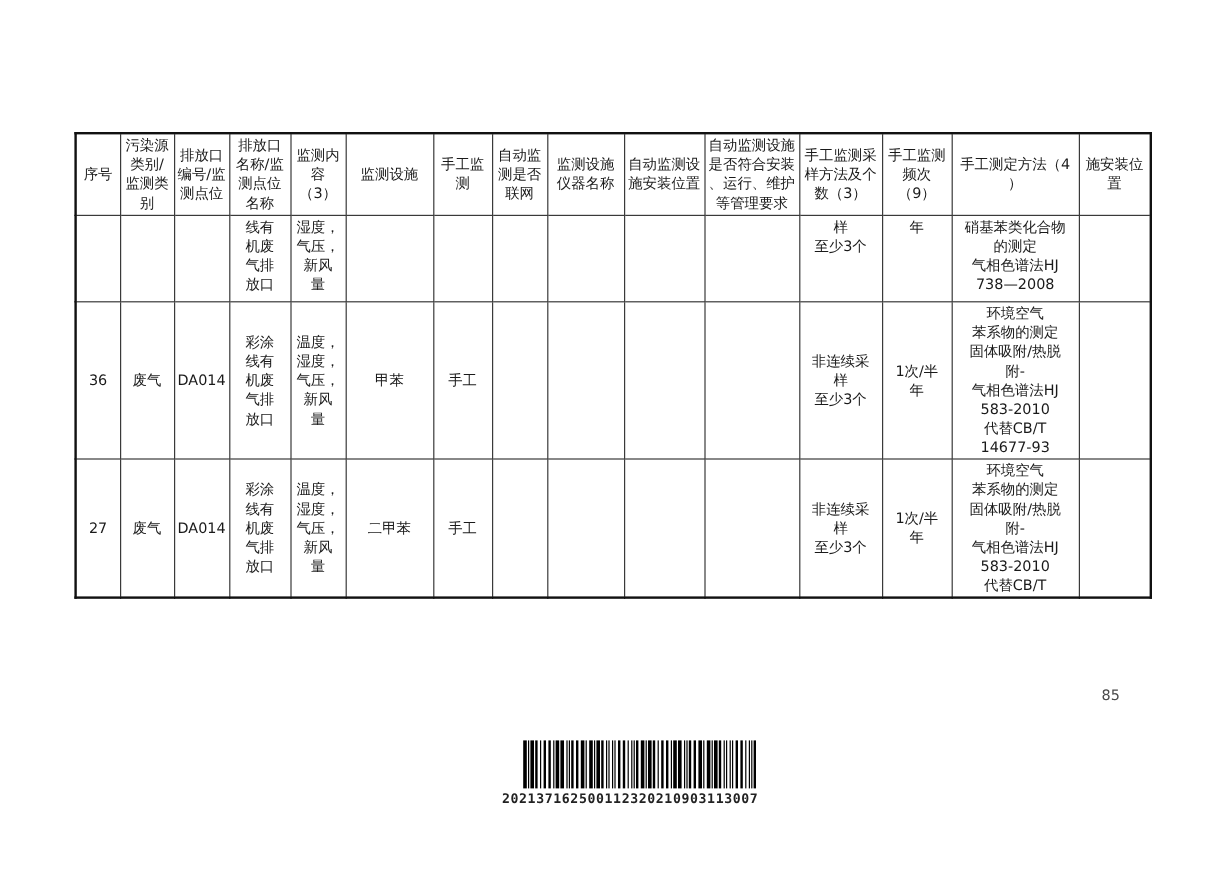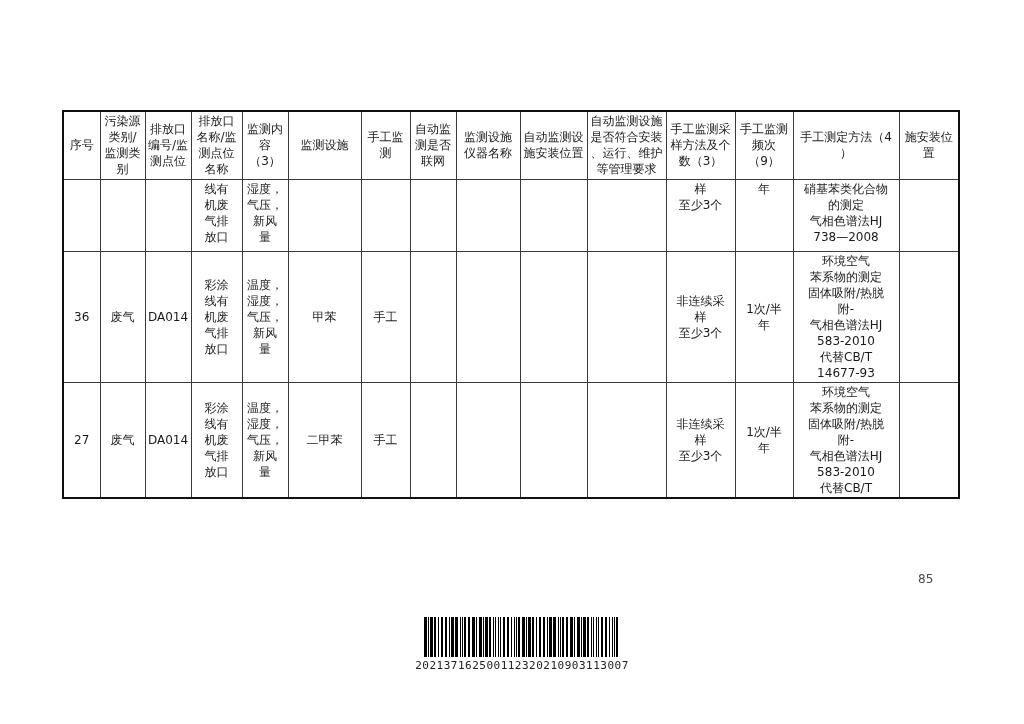--- a/index.html
+++ b/index.html
@@ -49,21 +49,22 @@
     top: 544px;
     font-size: 12px;
     color: #4a4a4a;
     margin-top: 28px;
   }
   .barcode {
     position: absolute;
     left: 412px;
     top: 602px;
     width: 220px;
-    text-align: center;
+    text-align: right;
+    font-weight: bold;
   }
   .barcode-bars {
     display: inline-block;
     height: 40px;
     font-size: 0;
     white-space: nowrap;
   }
   .barcode-bars .bar {
     display: inline-block;
     height: 40px;

